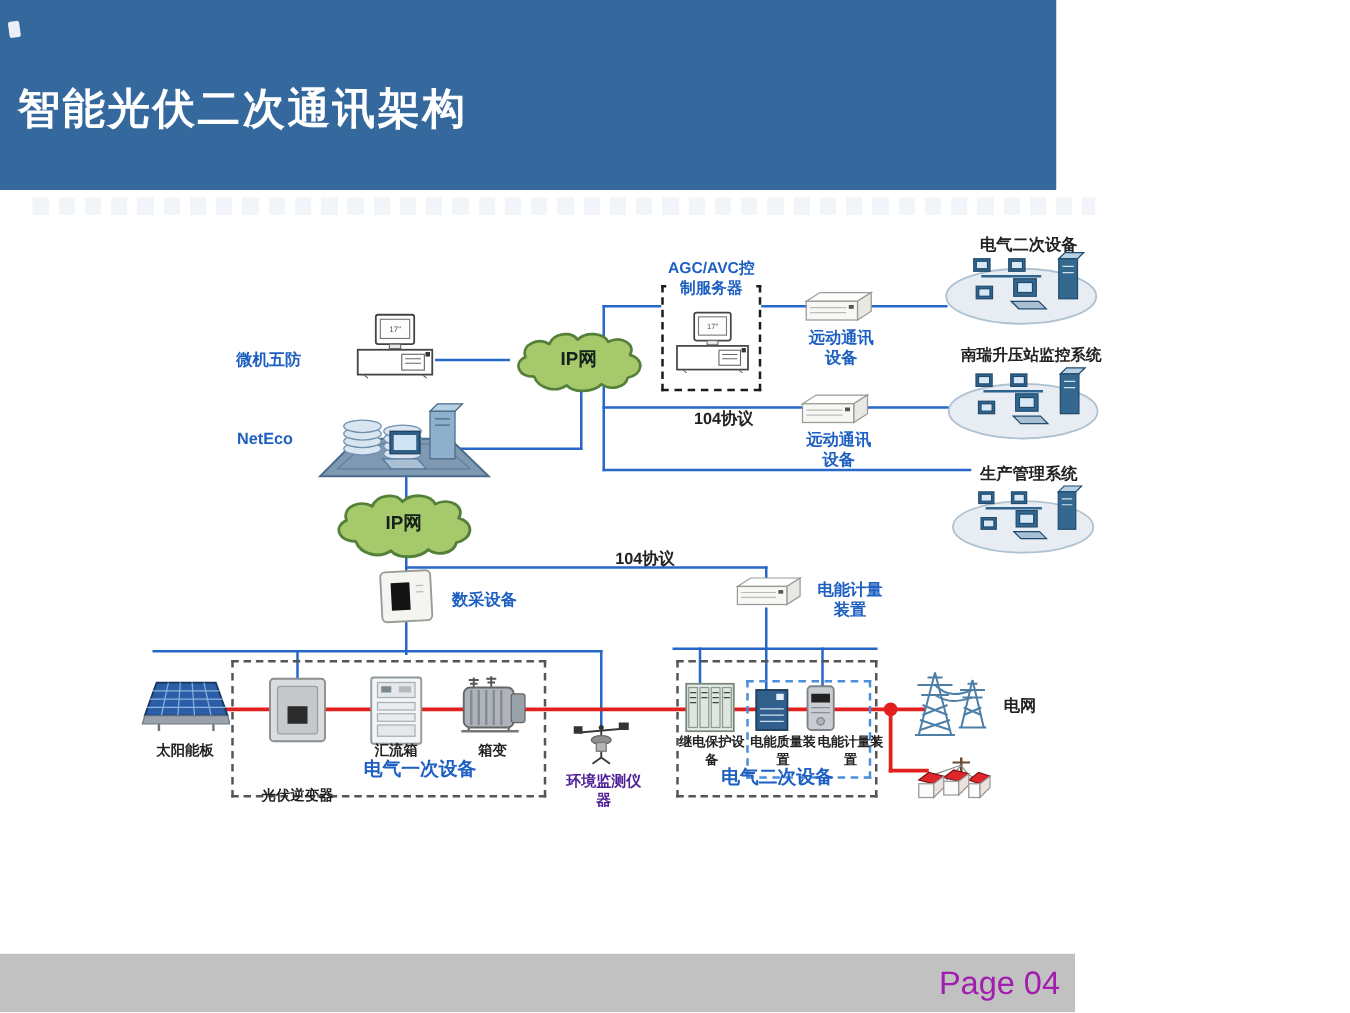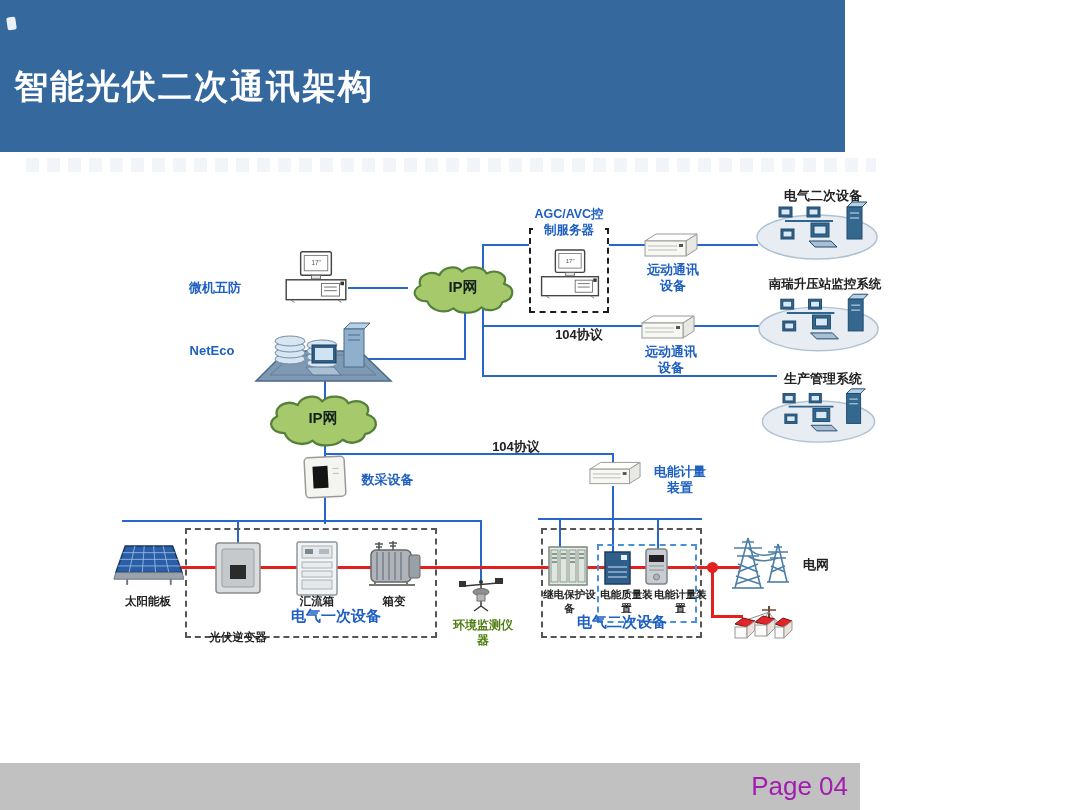--- a/index.html
+++ b/index.html
@@ -33,21 +33,21 @@
   .dash-box { position:absolute; border:2px dashed #555; z-index:2; }
   .agc-box  { position:absolute; border:2px dashed #1c1c1c; background:#fff; z-index:3; }
   .inner-dash { position:absolute; border:2px dashed #4A90D9; z-index:2; }
 
   
   .lbl { position:absolute; line-height:1.25; text-align:center; z-index:6; }
   .blue  { color:var(--label-blue,#1E5FC2); font-weight:bold; font-size:13px; white-space:nowrap; }
   .blue-wrap { color:var(--label-blue,#1E5FC2); font-weight:bold; font-size:13px; word-break:break-all; }
   .dark  { color:#222; font-weight:600; font-size:13px; white-space:nowrap; }
   .dark-sm { color:#222; font-weight:600; font-size:11.5px; white-space:nowrap; }
-  .dark-wrap { color:#4d7c0f; font-weight:600; font-size:12px; word-break:break-all; }
+  .dark-wrap { color:#4c1d95; font-weight:600; font-size:12px; word-break:break-all; }
   .tiny-wrap { color:#222; font-weight:600; font-size:10.5px; word-break:break-all; line-height:1.35; }
   .group-lbl { color:var(--label-blue,#1E5FC2); font-weight:bold; font-size:15px; white-space:nowrap; }
   .agc-lbl { color:var(--label-blue,#1E5FC2); font-weight:bold; font-size:12.5px;
              word-break:break-all; background:#fff; z-index:7; }
 
   .icon { position:absolute; z-index:4; }
   .cloud { position:absolute; z-index:4; }
   .cloud-text { position:absolute; left:0; right:0; top:0; bottom:6px; display:flex;
                 align-items:center; justify-content:center; color:#15211a;
                 font-weight:bold; font-size:15px; z-index:5; }

